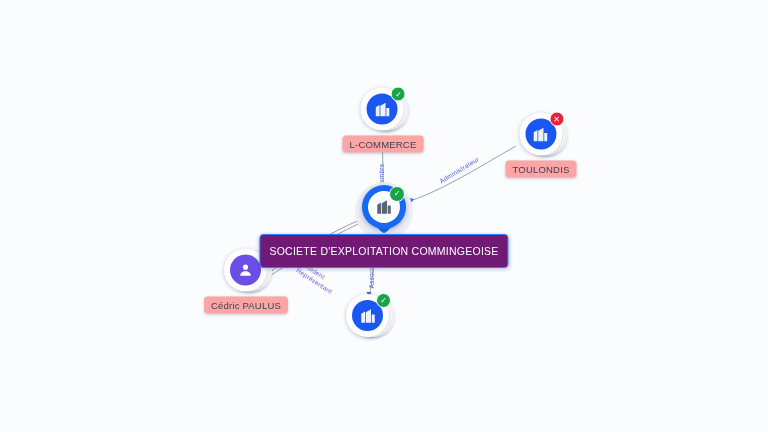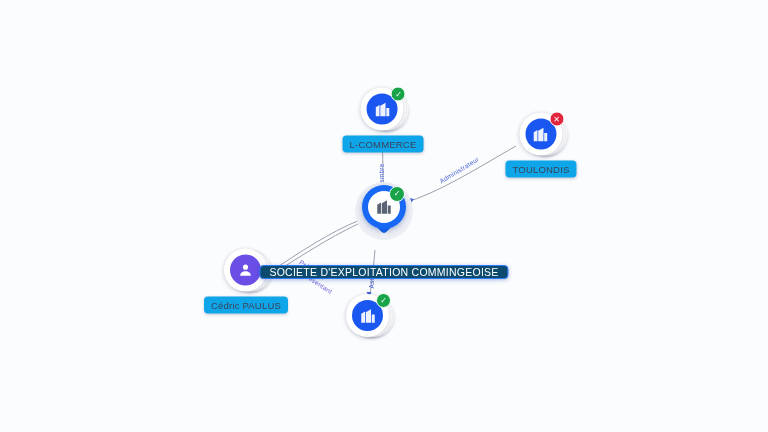--- a/index.html
+++ b/index.html
@@ -25,44 +25,44 @@
   .ico{position:absolute;left:6px;top:6px;width:31px;height:31px;border-radius:50%;
        display:flex;align-items:center;justify-content:center;}
   .ico.company{background:#1a56f0;}
   .ico.person{background:#6b4ee6;}
   .badge{position:absolute;width:13px;height:13px;border-radius:50%;
          right:-1px;top:-1px;border:1.6px solid #fff;
          display:flex;align-items:center;justify-content:center;
          font-size:8px;color:#fff;line-height:1;font-weight:bold;z-index:5;}
   .badge.ok{background:#19a44a;}
   .badge.ko{background:#e0253c;}
-  .node-label{margin-top:4px;background:#0ea5e9;border-radius:4px;
+  .node-label{margin-top:4px;background:#fca5a5;border-radius:4px;
               padding:3px 7px;font-size:9.5px;color:#3c4257;
               white-space:nowrap;box-shadow:0 1px 3px rgba(30,40,80,.20);
               letter-spacing:.2px;}
 
   
   #node-center{position:absolute;transform:translate(-50%,-50%);
                display:flex;flex-direction:column;align-items:center;}
   .halo{position:absolute;width:58px;height:58px;border-radius:50%;
         background:#eceef3;left:50%;top:26px;transform:translate(-50%,-50%);}
   .pin{position:relative;width:44px;height:54px;}
   .pin-body{position:absolute;left:0;top:0;width:44px;height:44px;border-radius:50%;
             background:#1668f5;box-shadow:0 2px 5px rgba(20,60,150,.35);}
   .pin-tip{position:absolute;left:50%;top:30px;width:16px;height:16px;
            background:#1668f5;transform:translateX(-50%) rotate(45deg);
            border-radius:0 0 4px 0;}
   .pin-inner{position:absolute;left:6px;top:6px;width:32px;height:32px;border-radius:50%;
              background:#fff;display:flex;align-items:center;justify-content:center;z-index:3;}
   .pin .badge{right:1px;top:1px;width:14px;height:14px;z-index:6;}
   .center-label{position:absolute;top:49px;left:50%;transform:translateX(-50%);
-                background:#0c4a6e;color:#fff;border:1.5px solid #2d7bff;
-                border-radius:4px;padding:0 9px;font-size:10.5px;
+                background:#701a75;color:#fff;border:1.5px solid #2d7bff;
+                border-radius:4px;padding:10px 9px;font-size:10.5px;
                 white-space:nowrap;letter-spacing:.25px;
-                box-shadow:0 1px 4px rgba(20,60,150,.35);margin-top:31px;}
+                box-shadow:0 1px 4px rgba(20,60,150,.35);}
 
   
   .edge-label{position:absolute;font-size:6.5px;color:#6f63d8;
               white-space:nowrap;transform-origin:left center;
               letter-spacing:.2px;}
   .edge-label.blue{color:#4a63d8;}
 </style>
 </head>
 <body style="background: rgb(251, 252, 254);">
 

